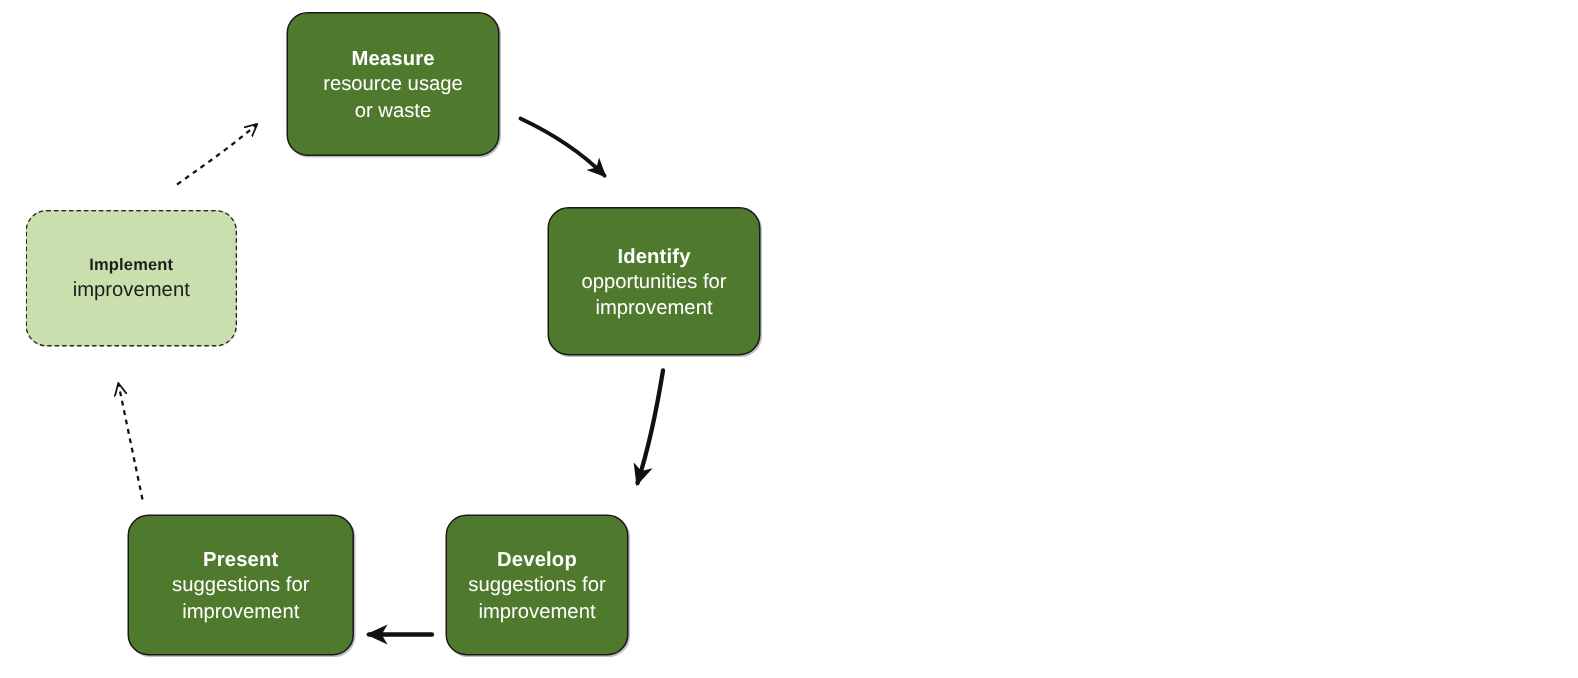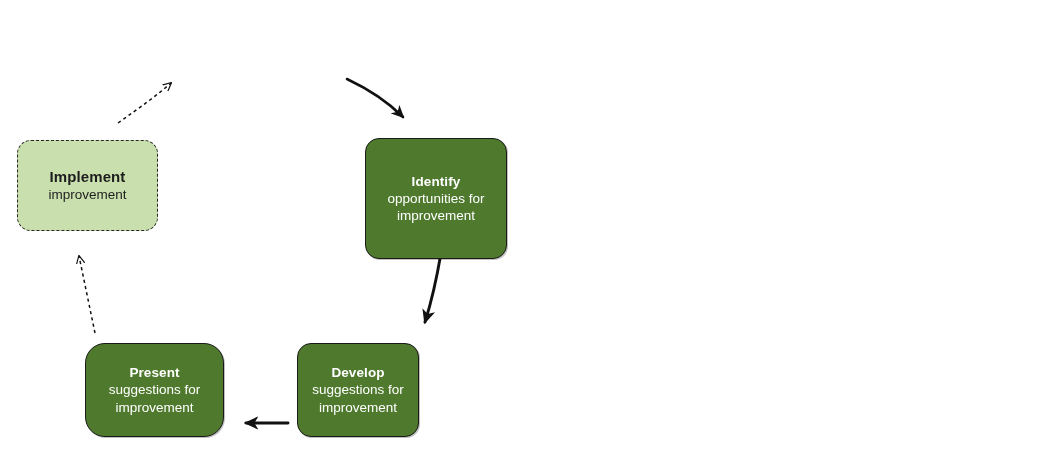--- a/index.html
+++ b/index.html
@@ -51,28 +51,28 @@
   }
   .node .title {
     font-weight: bold;
     font-size: 13.5px;
     letter-spacing: 0.1px;
   }
   .node .line {
     font-size: 13.5px;
     font-weight: normal;
   }
-  .node.dashed .title { font-size: 15px; }
+  .node.dashed .title { font-size: 11px; }
   .node.dashed .line { font-size: 13.5px; }
 
   
   #node-measure   { left: 191px; top: 8px;   width: 142px; height: 96px; }
-  #node-identify  { left: 365px; top: 138px; width: 142px; height: 121px; }
+  #node-identify  { left: 365px; top: 138px; width: 142px; height: 99px; }
   #node-develop   { left: 297px; top: 343px; width: 122px; height: 94px; }
-  #node-present   { left: 85px;  top: 343px; width: 139px; height: 94px; border-radius: 20px; }
+  #node-present   { left: 85px;  top: 343px; width: 151px; height: 94px; }
   #node-implement { left: 17px;  top: 140px; width: 141px; height: 91px; }
 </style>
 </head>
 <body>
 
 <div id="canvas">
 
   <svg class="arrow-layer" viewBox="0 0 1052 452" width="1052" height="452" xmlns="http://www.w3.org/2000/svg">
     <defs>
       <marker id="ah-solid" viewBox="0 0 10 10" refX="8.2" refY="5" markerWidth="5.2" markerHeight="5.2" orient="auto-start-reverse">
@@ -87,20 +87,25 @@
 
     <path d="M 442 247 C 437 278 432 300 425 322" fill="none" stroke="#111111" stroke-width="2.9" stroke-linecap="round" marker-end="url(#ah-solid)"></path>
 
     <path d="M 288 423 L 246 423" fill="none" stroke="#111111" stroke-width="2.9" stroke-linecap="round" marker-end="url(#ah-solid)"></path>
 
     <path d="M 95 333 L 79 256" fill="none" stroke="#111111" stroke-width="1.5" stroke-dasharray="3.2 3.2" stroke-linecap="butt" marker-end="url(#ah-open)"></path>
 
     <path d="M 118 123 C 139 108 155 97 171 83" fill="none" stroke="#111111" stroke-width="1.5" stroke-dasharray="3.2 3.2" stroke-linecap="butt" marker-end="url(#ah-open)"></path>
   </svg>
 
+  <div class="node solid" id="node-measure">
+    <div class="title">Measure</div>
+    <div class="line">resource usage</div>
+    <div class="line">or waste</div>
+  </div>
 
   <div class="node solid" id="node-identify">
     <div class="title">Identify</div>
     <div class="line">opportunities for</div>
     <div class="line">improvement</div>
   </div>
 
   <div class="node solid" id="node-develop">
     <div class="title">Develop</div>
     <div class="line">suggestions for</div>

